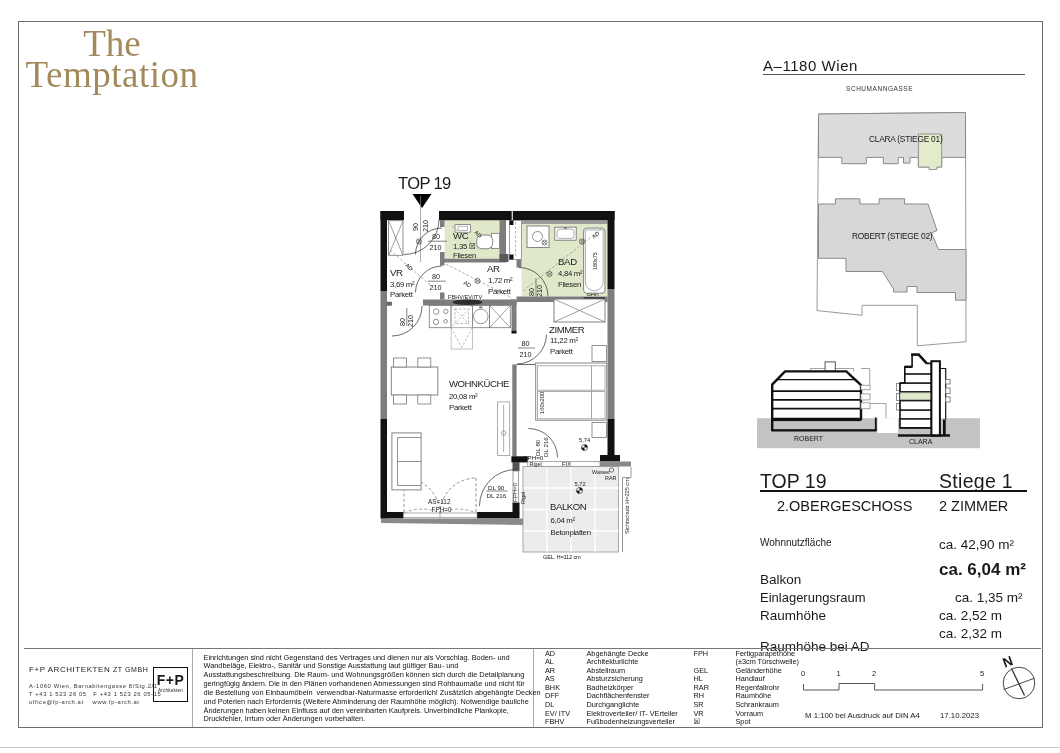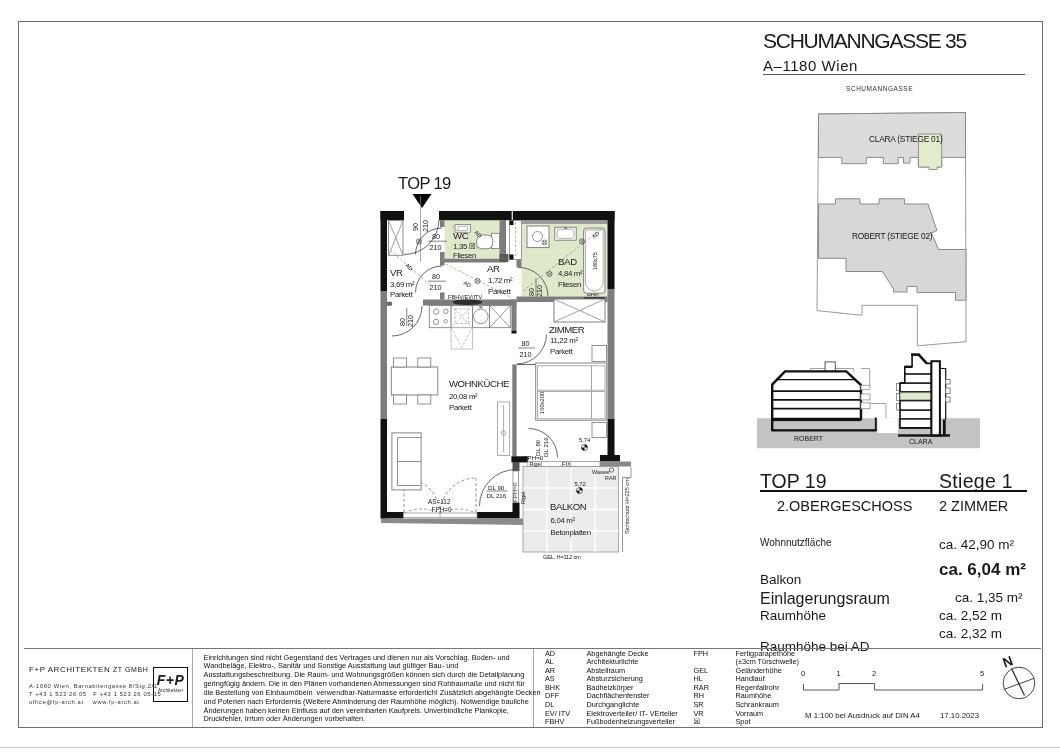--- a/index.html
+++ b/index.html
@@ -9,22 +9,25 @@
   svg text{font-family:"Liberation Sans",sans-serif;fill:#1a1a1a;}
 </style>
 </head>
 <body>
 <div class="page">
 
 <div class="abs" style="left:18px;top:21px;width:1023px;height:705px;border:1px solid #6e6e6e;"></div>
 
 <div class="abs" style="left:0;top:747px;width:1060px;height:1px;background:#c9c9c9;"></div>
 
-
-<div class="abs" style="left:763px;top:29px;font-size:21px;letter-spacing:-1.25px;">SCHUMANNGASSE 35</div>
+<div class="abs" style="left:24px;top:28px;width:176px;text-align:center;color:#a38a5c;font-family:'Liberation Serif',serif;">
+  <div style="font-size:37px;line-height:31px;">The</div>
+  <div style="font-size:37px;line-height:31px;letter-spacing:0.5px;">Temptation</div>
+</div>
+
 
 <div class="abs" style="left:763px;top:56.5px;font-size:15px;letter-spacing:0.55px;">A–1180 Wien</div>
 
 <div class="abs" style="left:763px;top:74px;width:262px;height:1px;background:#555;"></div>
 
 <div class="abs" style="left:846px;top:84.5px;font-size:6.5px;letter-spacing:0.55px;color:#333;">SCHUMANNGASSE</div>
 
 <div class="abs" style="left:760px;top:470px;font-size:19.5px;">TOP 19</div>
 
 <div class="abs" style="left:939px;top:470px;font-size:19.5px;letter-spacing:0.3px;">Stiege 1</div>
@@ -36,21 +39,21 @@
 <div class="abs" style="left:939px;top:498px;font-size:14.5px;">2 ZIMMER</div>
 
 <div class="abs" style="left:760px;top:537px;font-size:10px;">Wohnnutzfläche</div>
 
 <div class="abs" style="left:939px;top:537px;font-size:13.5px;">ca. 42,90 m²</div>
 
 <div class="abs" style="left:760px;top:572px;font-size:13.5px;">Balkon</div>
 
 <div class="abs" style="left:939px;top:560px;font-size:17px;font-weight:bold;">ca. 6,04 m²</div>
 
-<div class="abs" style="left:760px;top:590px;font-size:16px;">Einlagerungsraum</div>
+<div class="abs" style="left:760px;top:590px;font-size:13px;">Einlagerungsraum</div>
 
 <div class="abs" style="left:939px;top:590px;font-size:13.5px;margin-left:16px;">ca. 1,35 m²</div>
 
 <div class="abs" style="left:760px;top:608px;font-size:13.5px;">Raumhöhe</div>
 
 <div class="abs" style="left:939px;top:608px;font-size:13.5px;">ca. 2,52 m</div>
 
 <div class="abs" style="left:760px;top:626px;font-size:13.5px;margin-top:13px;">Raumhöhe bei AD</div>
 
 <div class="abs" style="left:939px;top:626px;font-size:13.5px;">ca. 2,32 m</div>
@@ -502,21 +505,21 @@
 <div class="abs" style="left:533px;top:649px;width:1px;height:78px;background:#aaa;"></div>
 
 <div class="abs" style="left:29px;top:664.5px;font-size:8px;letter-spacing:0.55px;color:#222;">F+P ARCHITEKTEN <span style="font-size:7px;">ZT GMBH</span></div>
 
 <div class="abs" style="left:29px;top:682px;font-size:5.8px;letter-spacing:0.62px;color:#333;line-height:8px;">
 A-1060 Wien, Barnabitengasse 8/Stg.2/1<br>
 T +43 1 523 26 05&nbsp;&nbsp;&nbsp;F +43 1 523 26 05-15<br>
 office@fp-arch.at&nbsp;&nbsp;&nbsp;&nbsp;www.fp-arch.at</div>
 
 <div class="abs" style="left:153px;top:666.5px;width:33px;height:33px;border:1.6px solid #111;text-align:center;">
-  <div style="font-size:14px;font-weight:bold;margin-top:4px;letter-spacing:0.5px;font-style:italic;">F+P</div>
+  <div style="font-size:14px;font-weight:bold;margin-top:4px;letter-spacing:0.5px;">F+P</div>
   <div style="font-size:4.6px;letter-spacing:0.2px;">Architekten</div>
 </div>
 
 <div class="abs" style="left:203.5px;top:653.5px;width:340px;font-size:7.35px;line-height:8.85px;color:#111;white-space:nowrap;">Einrichtungen sind nicht Gegenstand des Vertrages und dienen nur als Vorschlag. Boden- und<br>Wandbeläge, Elektro-, Sanitär und Sonstige Ausstattung laut gültiger Bau- und<br>Ausstattungsbeschreibung. Die Raum- und Wohnungsgrößen können sich durch die Detailplanung<br>geringfügig ändern. Die in den Plänen vorhandenen Abmessungen sind Rohbaumaße und nicht für<br>die Bestellung von Einbaumöbeln&nbsp; verwendbar-Naturmasse erforderlich! Zusätzlich abgehängte Decken<br>und Poterien nach Erfordernis (Weitere Abminderung der Raumhöhe möglich). Notwendige bauliche<br>Änderungen haben keinen Einfluss auf den vereinbarten Kaufpreis. Unverbindliche Plankopie,<br>Druckfehler, Irrtum oder Änderungen vorbehalten.</div>
 
 <div class="abs" style="left:545px;top:649.5px;font-size:7.3px;line-height:8.6px;color:#111;">
 <div class="abs" style="left:0;top:0;width:40px;">AD<br>AL<br>AR<br>AS<br>BHK<br>DFF<br>DL<br>EV/ ITV<br>FBHV</div>
 <div class="abs" style="left:41.5px;top:0;width:160px;">Abgehängte Decke<br>Architekturlichte<br>Abstellraum<br>Absturzsicherung<br>Badheizkörper<br>Dachflächenfenster<br>Durchganglichte<br>Elektroverteiler/ IT- VErteiler<br>Fußbodenheizungsverteiler</div>
 <div class="abs" style="left:148.5px;top:0;width:40px;">FPH<br>&nbsp;<br>GEL<br>HL<br>RAR<br>RH<br>SR<br>VR<br>☒</div>
 <div class="abs" style="left:190.5px;top:0;width:130px;">Fertigparapethöhe<br>(±3cm Türschwelle)<br>Geländerhöhe<br>Handlauf<br>Regenfallrohr<br>Raumhöhe<br>Schrankraum<br>Vorraum<br>Spot</div>

